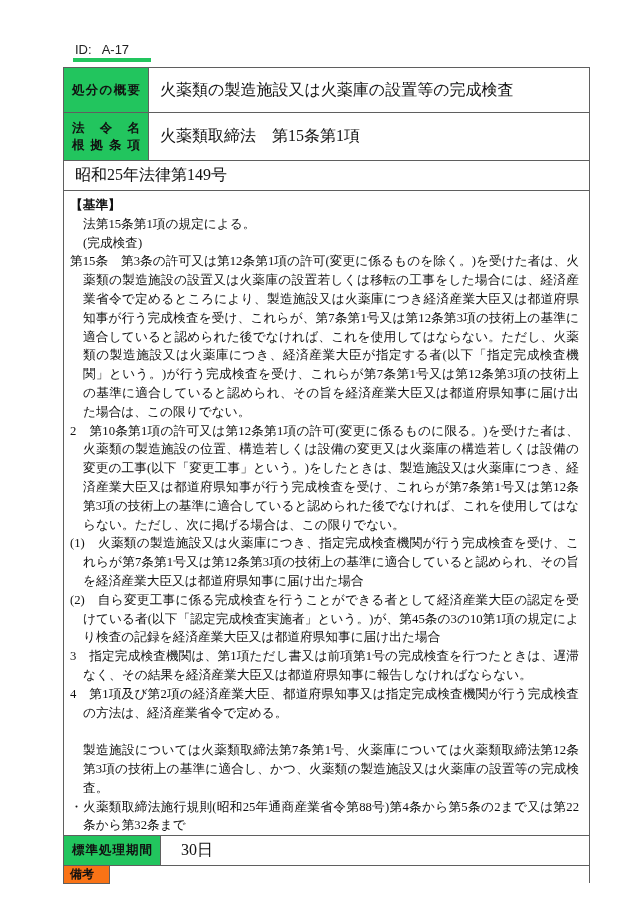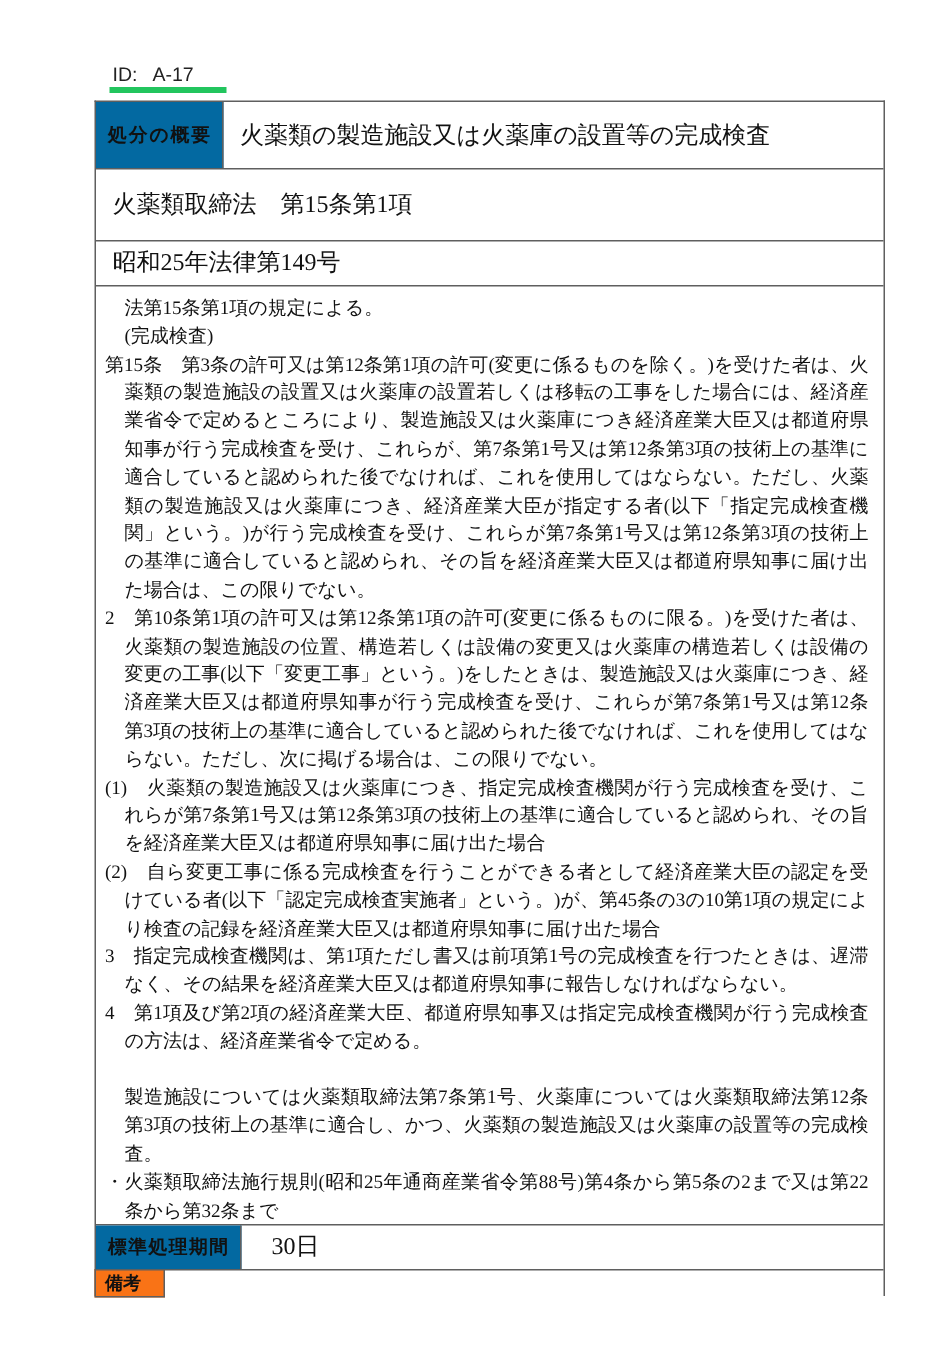--- a/index.html
+++ b/index.html
@@ -22,21 +22,21 @@
   }
 
   
   .doc-table{
     position:absolute;left:63px;top:67px;width:527px;
     border:1px solid #5f5f5f;border-bottom:none;
     box-sizing:border-box;background:#fff;
   }
   .t-row{display:flex;border-bottom:1px solid #5f5f5f;box-sizing:border-box;}
   .t-label{
-    width:85px;flex:0 0 85px;background:#0369a1;
+    width:85px;flex:0 0 85px;background:#22c55e;
     border-right:1px solid #5f5f5f;box-sizing:border-box;
     display:flex;flex-direction:column;justify-content:center;
     padding:0 8px;
     font-family:"Liberation Sans","DejaVu Sans",sans-serif;
     font-weight:bold;font-size:12.5px;color:#111;
   }
   .spread{text-align:justify;text-align-last:justify;}
   .t-value{
     flex:1;display:flex;align-items:center;
     padding-left:11px;font-size:16px;box-sizing:border-box;
@@ -91,28 +91,33 @@
   <div class="doc-table">
 
     <div class="t-row row-overview">
       <div class="t-label">
         <div class="lbl-line spread">処分の概要</div>
       </div>
       <div class="t-value">火薬類の製造施設又は火薬庫の設置等の完成検査</div>
     </div>
 
     <div class="t-row row-law">
+      <div class="t-label">
+        <div class="lbl-line spread">法令名</div>
+        <div class="lbl-line spread">根拠条項</div>
+      </div>
       <div class="t-value">火薬類取締法　第15条第1項</div>
     </div>
 
     <div class="t-row row-number">
       <div class="t-value">昭和25年法律第149号</div>
     </div>
 
     <div class="kijun">
+      <div class="kijun-heading">【基準】</div>
       <div id="kijun-paragraphs">
           <div class="para indent">法第15条第1項の規定による。</div>
           <div class="para indent">(完成検査)</div>
           <div class="para hang">第15条　第3条の許可又は第12条第1項の許可(変更に係るものを除く。)を受けた者は、火薬類の製造施設の設置又は火薬庫の設置若しくは移転の工事をした場合には、経済産業省令で定めるところにより、製造施設又は火薬庫につき経済産業大臣又は都道府県知事が行う完成検査を受け、これらが、第7条第1号又は第12条第3項の技術上の基準に適合していると認められた後でなければ、これを使用してはならない。ただし、火薬類の製造施設又は火薬庫につき、経済産業大臣が指定する者(以下「指定完成検査機関」という。)が行う完成検査を受け、これらが第7条第1号又は第12条第3項の技術上の基準に適合していると認められ、その旨を経済産業大臣又は都道府県知事に届け出た場合は、この限りでない。</div>
           <div class="para hang">2　第10条第1項の許可又は第12条第1項の許可(変更に係るものに限る。)を受けた者は、火薬類の製造施設の位置、構造若しくは設備の変更又は火薬庫の構造若しくは設備の変更の工事(以下「変更工事」という。)をしたときは、製造施設又は火薬庫につき、経済産業大臣又は都道府県知事が行う完成検査を受け、これらが第7条第1号又は第12条第3項の技術上の基準に適合していると認められた後でなければ、これを使用してはならない。ただし、次に掲げる場合は、この限りでない。</div>
           <div class="para hang">(1)　火薬類の製造施設又は火薬庫につき、指定完成検査機関が行う完成検査を受け、これらが第7条第1号又は第12条第3項の技術上の基準に適合していると認められ、その旨を経済産業大臣又は都道府県知事に届け出た場合</div>
           <div class="para hang">(2)　自ら変更工事に係る完成検査を行うことができる者として経済産業大臣の認定を受けている者(以下「認定完成検査実施者」という。)が、第45条の3の10第1項の規定により検査の記録を経済産業大臣又は都道府県知事に届け出た場合</div>
           <div class="para hang">3　指定完成検査機関は、第1項ただし書又は前項第1号の完成検査を行つたときは、遅滞なく、その結果を経済産業大臣又は都道府県知事に報告しなければならない。</div>
           <div class="para hang">4　第1項及び第2項の経済産業大臣、都道府県知事又は指定完成検査機関が行う完成検査の方法は、経済産業省令で定める。</div>
           <div class="para blank"></div>

